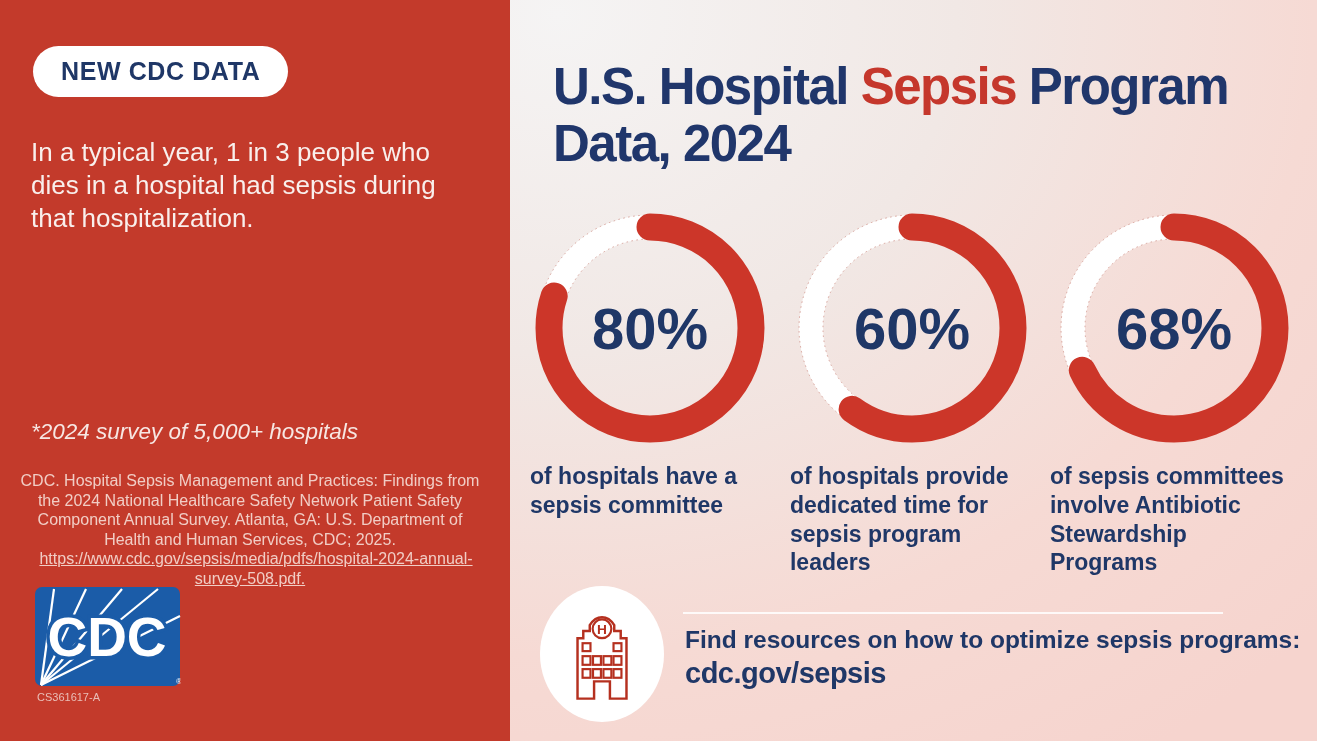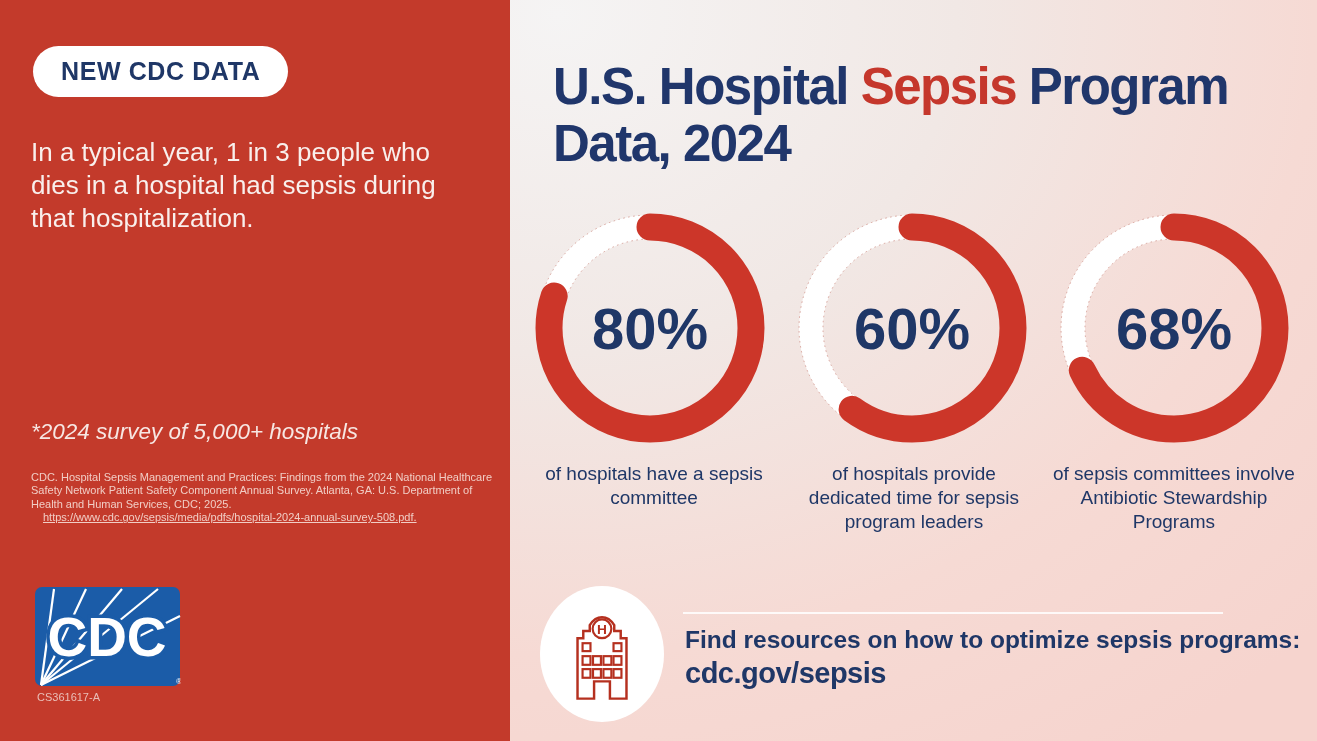--- a/index.html
+++ b/index.html
@@ -11,41 +11,41 @@
   .left-panel { position:absolute; left:0; top:0; width:510px; height:741px; background:#C33A2B; }
   .badge { position:absolute; left:33px; top:46px; background:#ffffff; color:#1F3767;
            font-weight:bold; font-size:25px; letter-spacing:.6px; padding:11px 28px;
            border-radius:30px; }
   .intro { position:absolute; left:31px; top:136px; width:444px; color:#F9EFEC;
            font-size:26px; line-height:1.26; font-weight:normal; }
   .highlight { position:absolute; left:31px; top:255px; width:440px; color:#ffffff;
            font-size:26.5px; line-height:1.24; font-weight:bold; }
   .footnote { position:absolute; left:31px; top:419px; width:450px; color:#F7E7E3;
            font-size:22.5px; font-style:italic; }
-  .citation { position:absolute; left:31px; top:471px; width:466px; color:#F1CDC5;
-           font-size:11px; line-height:1.22; }
+  .citation { position:absolute; left:17px; top:471px; width:466px; color:#F1CDC5;
+           font-size:16px; line-height:1.22;text-align:center; }
   .citation a { color:#F1CDC5; text-decoration:underline;margin-left:12px; }
   .cdc-logo { position:absolute; left:34px; top:586px; width:147px; height:101px; display:block; }
   .doc-number { position:absolute; left:37px; top:691px; color:#E9BFB8; font-size:11px; }
 
   
   .right-panel { position:absolute; left:510px; top:0; width:807px; height:741px;
     background: radial-gradient(130% 120% at 6% 2%, #F5F4F4 0%, #F1E8E5 38%, #F6DAD4 72%, #F6D4CE 100%); }
   .page-title { position:absolute; left:43px; top:58px; width:760px; color:#20366B;
     font-size:51px; font-weight:bold; line-height:1.12; letter-spacing:-1.5px; white-space:nowrap; }
   .page-title .accent { color:#C5372C; }
 
   .donut-row { position:absolute; left:24px; top:212px; width:756px; display:flex;
     justify-content:space-between; }
   .donut { width:232px; height:232px; }
   .donut text { font-family:"Liberation Sans", sans-serif; }
 
   .caption-row { position:absolute; left:14px; top:462px; width:780px; display:flex; }
-  .caption { width:33.33%; padding:0 6px; text-align:center; color:#1F3767;
-    font-size:19px; font-weight:normal; line-height:1.25; }
+  .caption { width:33.33%; padding:0 6px; text-align:left; color:#1F3767;
+    font-size:23px; font-weight:bold; line-height:1.25; }
 
   .resources-circle { position:absolute; left:30px; top:586px; width:124px; height:136px;
     background:#ffffff; border-radius:50%; }
   .hospital-icon-svg { position:absolute; left:26px; top:18px; width:72px; height:100px; }
   .resources-divider { position:absolute; left:173px; top:612px; width:540px; height:2px;
     background:rgba(255,255,255,0.85); }
   .resources-prompt { position:absolute; left:175px; top:626px; color:#1F3767;
     font-size:24.5px; font-weight:bold; }
   .resources-link { position:absolute; left:175px; top:657px; color:#1F3767;
     font-size:29px; font-weight:bold; text-decoration:none; letter-spacing:-0.5px; }

